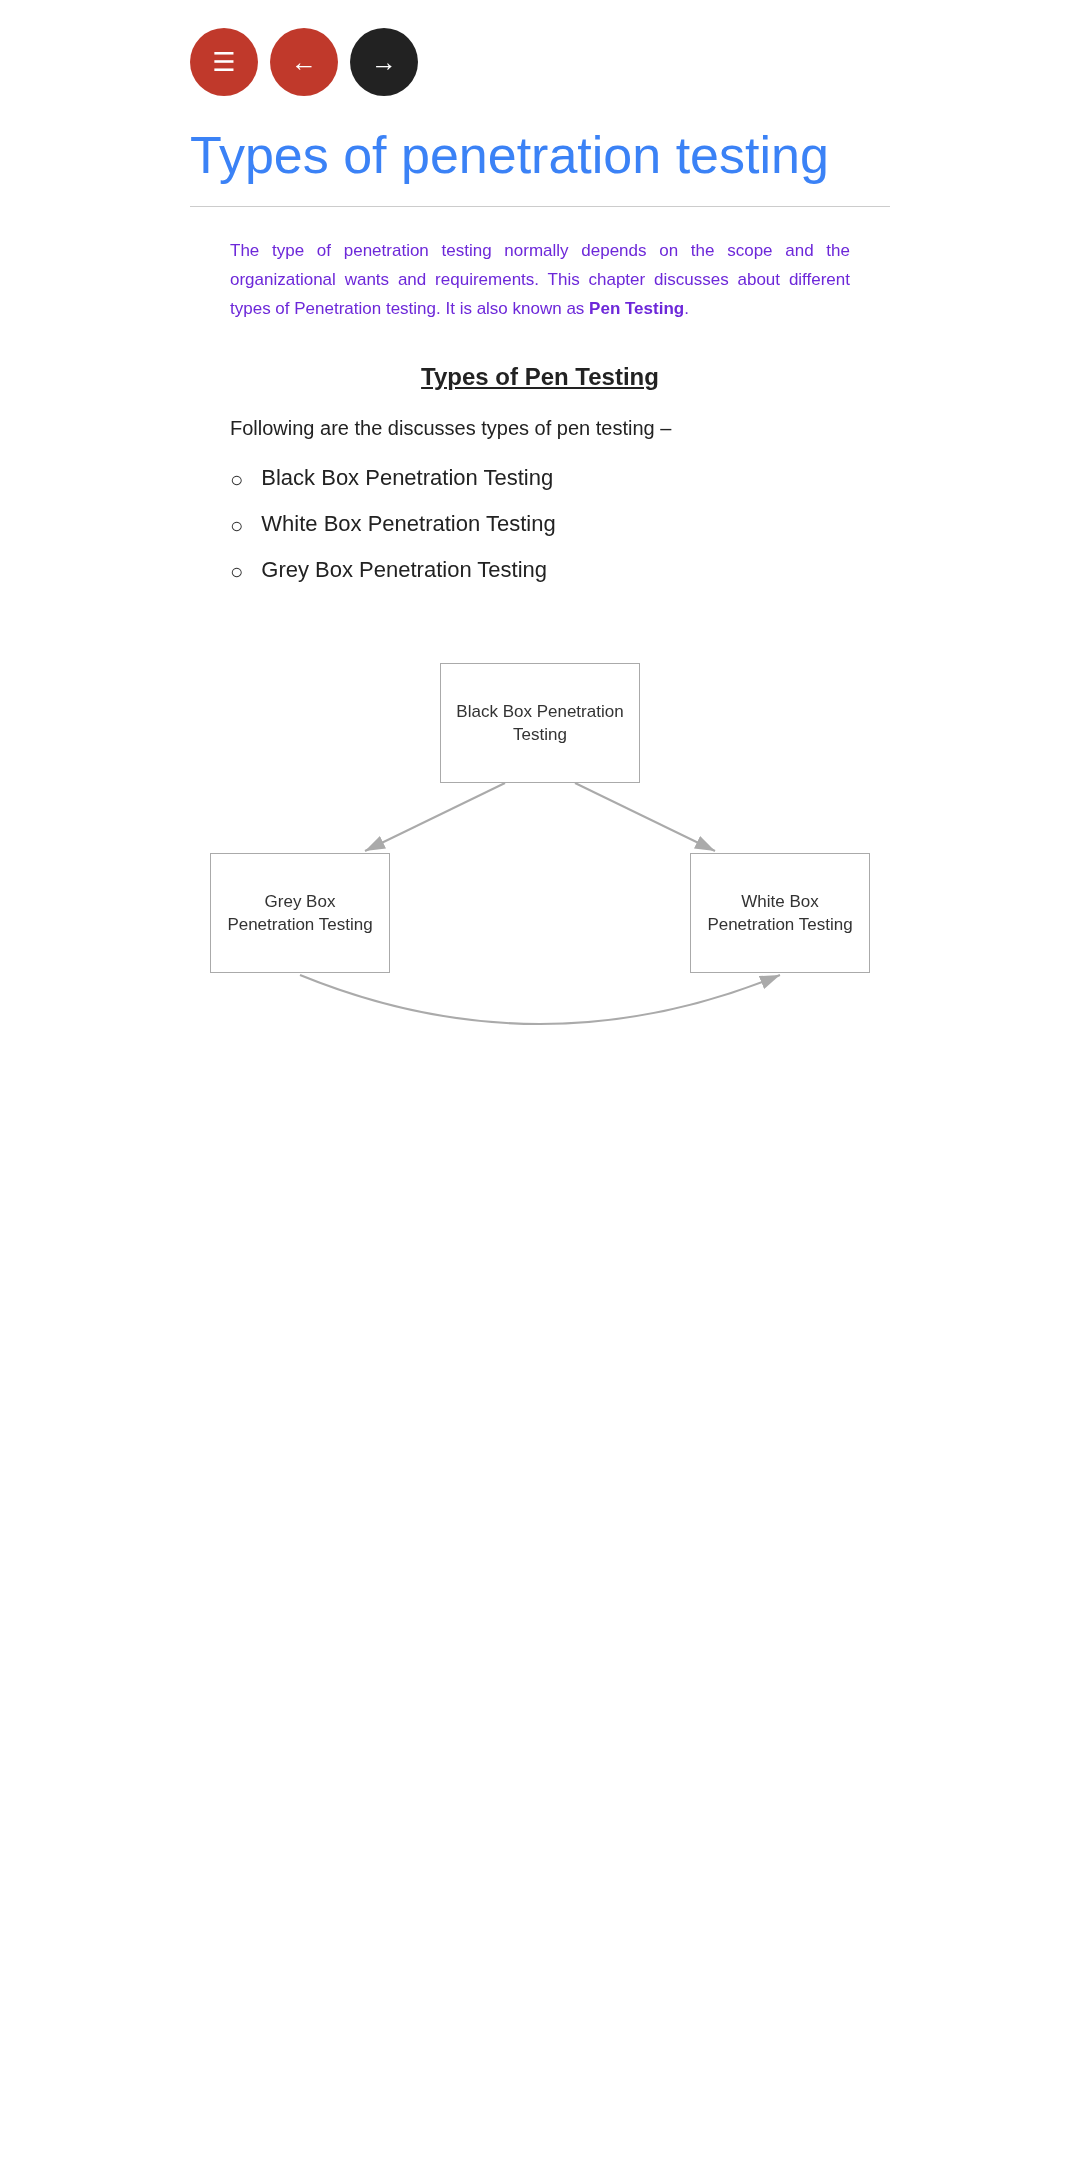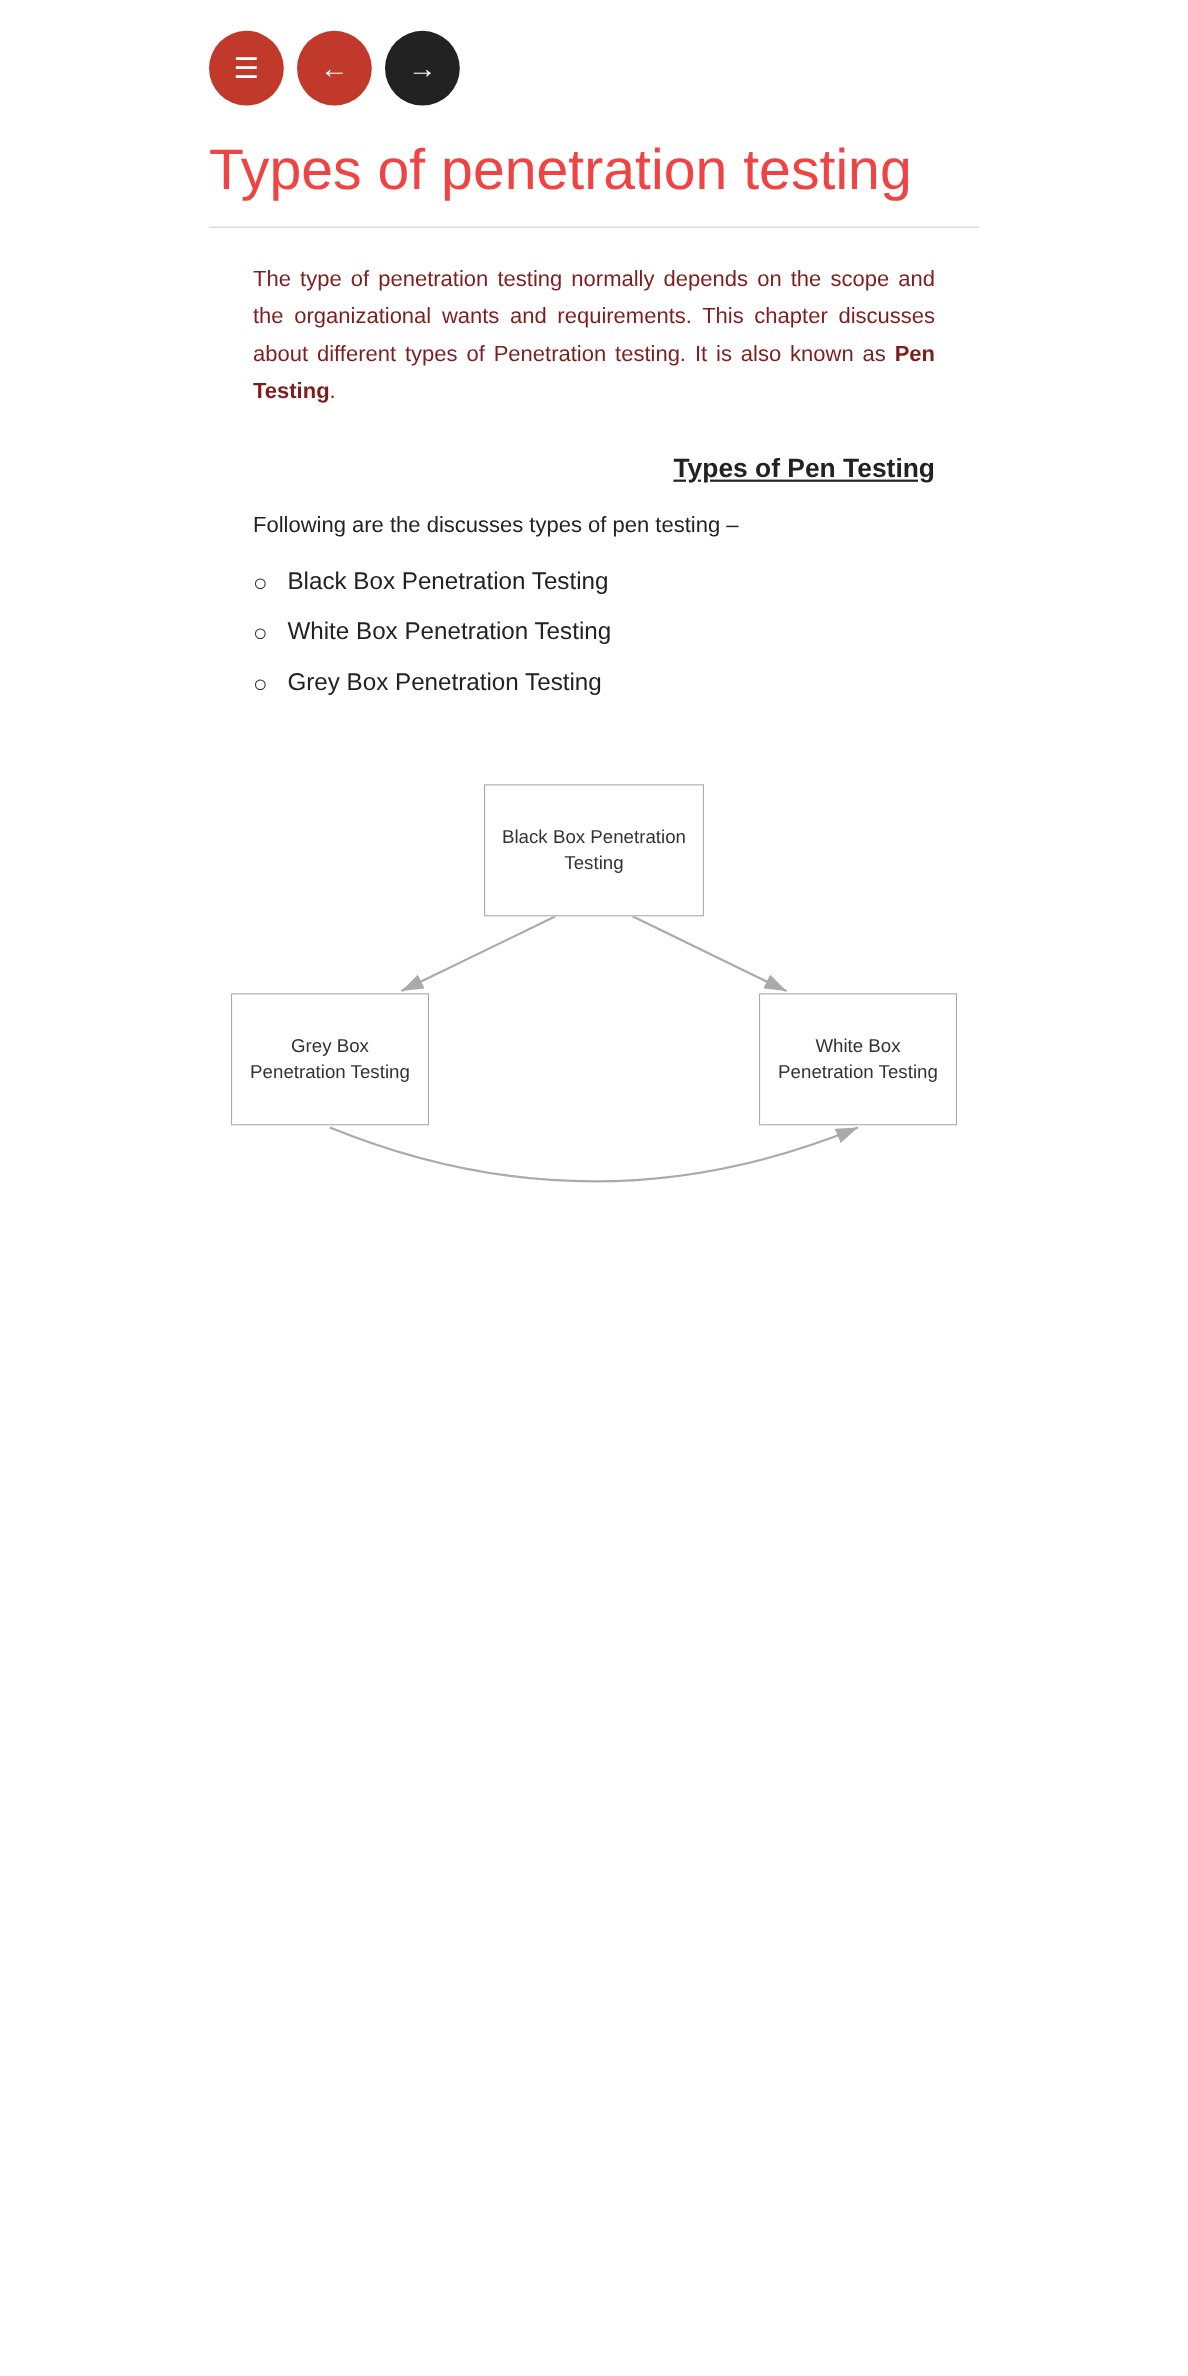--- a/index.html
+++ b/index.html
@@ -46,49 +46,49 @@
     }
 
     .nav-btn-forward {
       background: #222;
     }
 
     .page-title {
       font-family: Arial, Helvetica, sans-serif;
       font-size: 52px;
       font-weight: 300;
-      color: #ef4444;
+      color: #3b82f6;
       padding: 10px 40px 20px 40px;
       line-height: 1.15;
     }
 
     .divider {
       border: none;
       border-top: 1px solid #ccc;
       margin: 0 40px 30px 40px;
     }
 
     .body-text {
       font-family: Arial, Helvetica, sans-serif;
-      font-size: 20px;
+      font-size: 17px;
       line-height: 1.7;
       padding: 0 80px 20px 80px;
       text-align: justify;
-      color: #7f1d1d;
+      color: #6d28d9;
     }
 
     .body-text strong {
       font-weight: bold;
     }
 
     .section-heading {
       font-family: Arial, Helvetica, sans-serif;
       font-size: 24px;
       font-weight: bold;
-      text-align: right;
+      text-align: center;
       text-decoration: underline;
       margin: 20px 80px 20px 80px;
       color: #222;
     }
 
     .sub-text {
       font-family: Arial, Helvetica, sans-serif;
       font-size: 20px;
       line-height: 1.7;
       padding: 0 80px 10px 80px;

